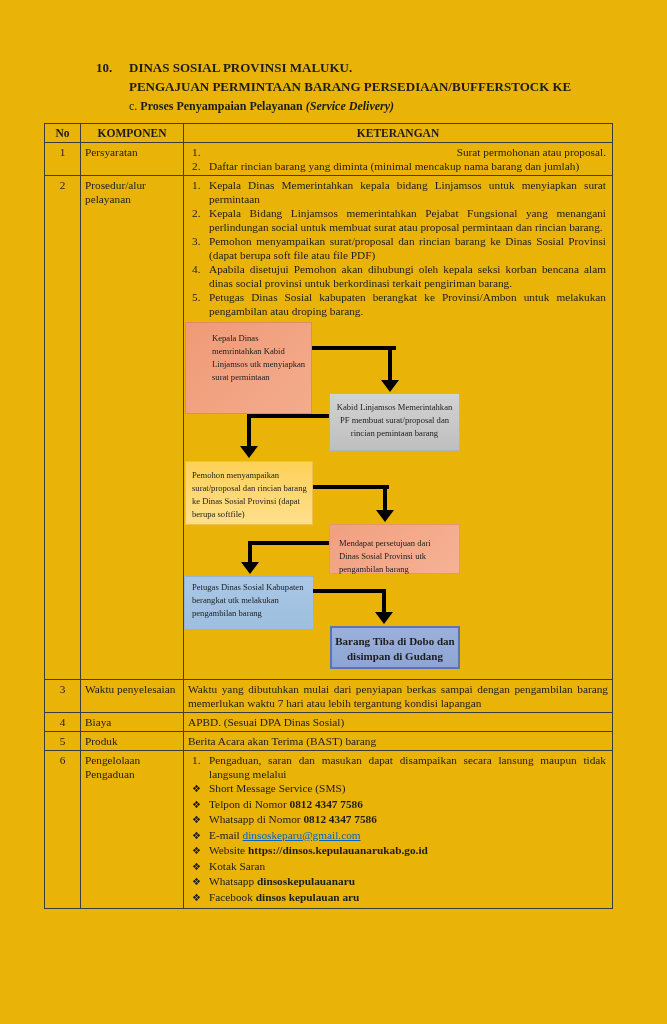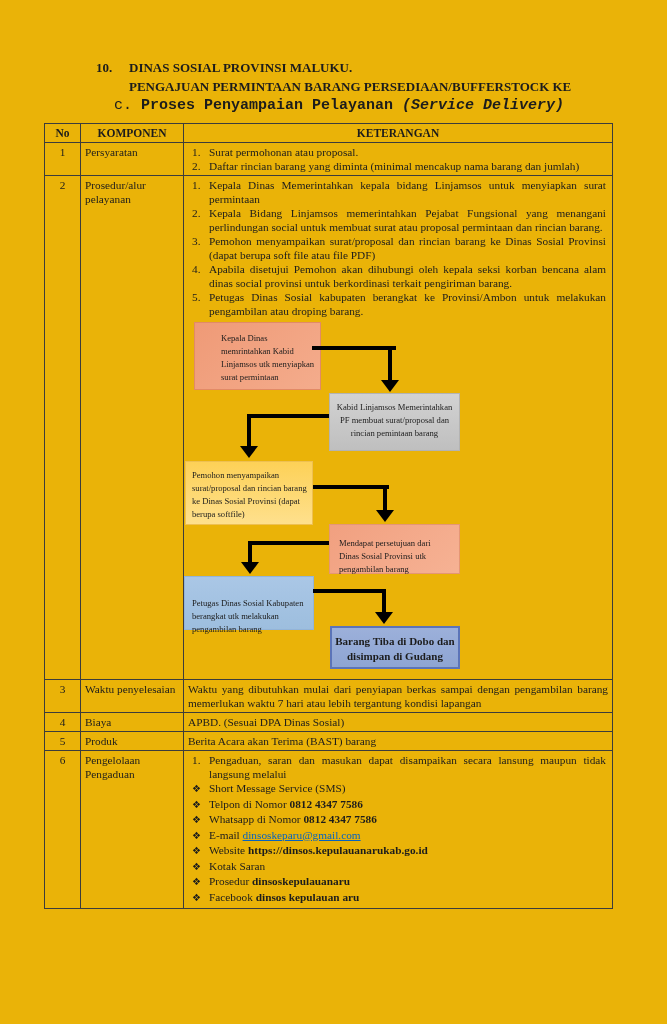--- a/index.html
+++ b/index.html
@@ -9,21 +9,21 @@
     background:#eab308; overflow:hidden;
     font-family:"Liberation Serif","DejaVu Serif",serif;
     color:#1c1c1c;
   }
   
   .title-block { position:absolute; left:96px; top:58px; width:520px; }
   .title-row { display:flex; }
   .title-num { width:33px; font-weight:bold; font-size:13px; line-height:19px; }
   .title-lines { flex:1; font-weight:bold; font-size:13px; line-height:19px; }
   .title-lines span { display:block; }
-  .subtitle { margin-left:18px; margin-top:1px; font-size:15px; line-height:18px;font-family:Liberation Mono, monospace; }
+  .subtitle { margin-left:33px; margin-top:1px; font-size:12px; line-height:18px; }
   .subtitle .sub-letter { font-weight:normal; }
   .subtitle .sub-bold { font-weight:bold; }
   .subtitle .sub-ital { font-weight:bold; font-style:italic; }
   
   table.svc { position:absolute; left:44px; top:123px; width:568px;
     border-collapse:collapse; table-layout:fixed; font-size:11.3px; line-height:14px; }
   table.svc th, table.svc td { border:1px solid #3c3c3c; vertical-align:top; }
   col.c-no { width:36px; } col.c-komp { width:103px; } col.c-ket { width:429px; }
   th.hdr { font-weight:bold; text-align:center; padding:2px 3px; font-size:11.5px; }
   td.no-cell { text-align:center; padding:2px 1px; }
@@ -37,29 +37,29 @@
   .li .txt { flex:1; text-align:justify; }
   .blt-row { display:flex; padding:0 4px 0 6px; line-height:15.5px; }
   .blt { width:17px; flex:none; font-family:"DejaVu Sans",sans-serif; font-size:10px; }
   .blt-txt { flex:1; }
   .bold { font-weight:bold; }
   a.email-link, .email-link { color:#0563C1; text-decoration:underline; cursor:pointer; }
   
   .flow { position:relative; margin:3px 0 6px 0; height:352px; font-size:8.6px; line-height:13px; }
   .fbox { position:absolute; }
   .fbox .ftxt { display:block; }
-  .fbox1 { left:10px; top:1px; width:127px; height:68px; padding:9px 4px 0 26px;
+  .fbox1 { left:1px; top:1px; width:127px; height:92px; padding:9px 4px 0 26px;
     background:linear-gradient(135deg,#ef9a77,#f4ac8c); border:1px solid #e28a66; }
   .fbox2 { left:145px; top:72px; width:131px; height:58px; padding:7px 4px 0 4px; text-align:center;
     background:linear-gradient(180deg,#d2d2d2,#bfbfbf); border:1px solid #b3b3b3; }
   .fbox3 { left:1px; top:140px; width:128px; height:64px; padding:7px 3px 0 6px;
     background:linear-gradient(180deg,#fdd157,#fee08d); border:1px solid #eec052; }
   .fbox4 { left:145px; top:203px; width:131px; height:50px; padding:12px 21px 0 9px;
     background:linear-gradient(135deg,#f1a080,#f6b294); border:1px solid #e59675; }
-  .fbox5 { left:0px; top:255px; width:130px; height:54px; padding:20px 2px 0 7px;
+  .fbox5 { left:0px; top:255px; width:130px; height:54px; padding:4px 2px 0 7px;
     background:linear-gradient(180deg,#aac7e6,#9dbede); border:1px solid #93b4d8; }
   .fbox6 { left:146px; top:305px; width:130px; height:43px; padding:6px 2px; text-align:center;
     background:linear-gradient(180deg,#9cb0da,#8ea5d3); border:2px solid #5b74b8;
     font-weight:bold; font-size:11px; line-height:15px; }
   .fa { position:absolute; background:#000; }
   .fa-head { position:absolute; width:0; height:0;
     border-left:9px solid transparent; border-right:9px solid transparent;
     border-top:12px solid #000; }
 </style>
 </head>
@@ -96,21 +96,21 @@
       <th class="hdr">KETERANGAN</th>
     </tr>
 
     <tr>
       <td class="no-cell">1</td>
       <td class="komp-cell">Persyaratan</td>
       <td class="ket-cell">
         <div class="ket-pad" style="padding:2px 2px;">
           <div class="li">
             <span class="num">1.</span>
-            <span class="txt" style="text-align:left;">Surat permohonan atau proposal.</span>
+            <span class="txt" style="text-align:right;">Surat permohonan atau proposal.</span>
           </div>
           <div class="li">
             <span class="num">2.</span>
             <span class="txt" style="text-align:left;">Daftar rincian barang yang diminta (minimal mencakup nama barang dan jumlah)</span>
           </div>
         </div>
       </td>
     </tr>
 
     <tr>
@@ -240,21 +240,21 @@
           <div class="blt-row">
             <span class="blt">❖</span>
             <span class="blt-txt"><span>Website </span><span class="bold">https://dinsos.kepulauanarukab.go.id</span></span>
           </div>
           <div class="blt-row">
             <span class="blt">❖</span>
             <span class="blt-txt"><span>Kotak Saran</span></span>
           </div>
           <div class="blt-row">
             <span class="blt">❖</span>
-            <span class="blt-txt"><span>Prosedur </span><span class="bold">dinsoskepulauanaru</span></span>
+            <span class="blt-txt"><span>Whatsapp </span><span class="bold">dinsoskepulauanaru</span></span>
           </div>
           <div class="blt-row">
             <span class="blt">❖</span>
             <span class="blt-txt"><span>Facebook </span><span class="bold">dinsos kepulauan aru</span></span>
           </div>
         </div>
       </td>
     </tr>
   </tbody>
     </table>

